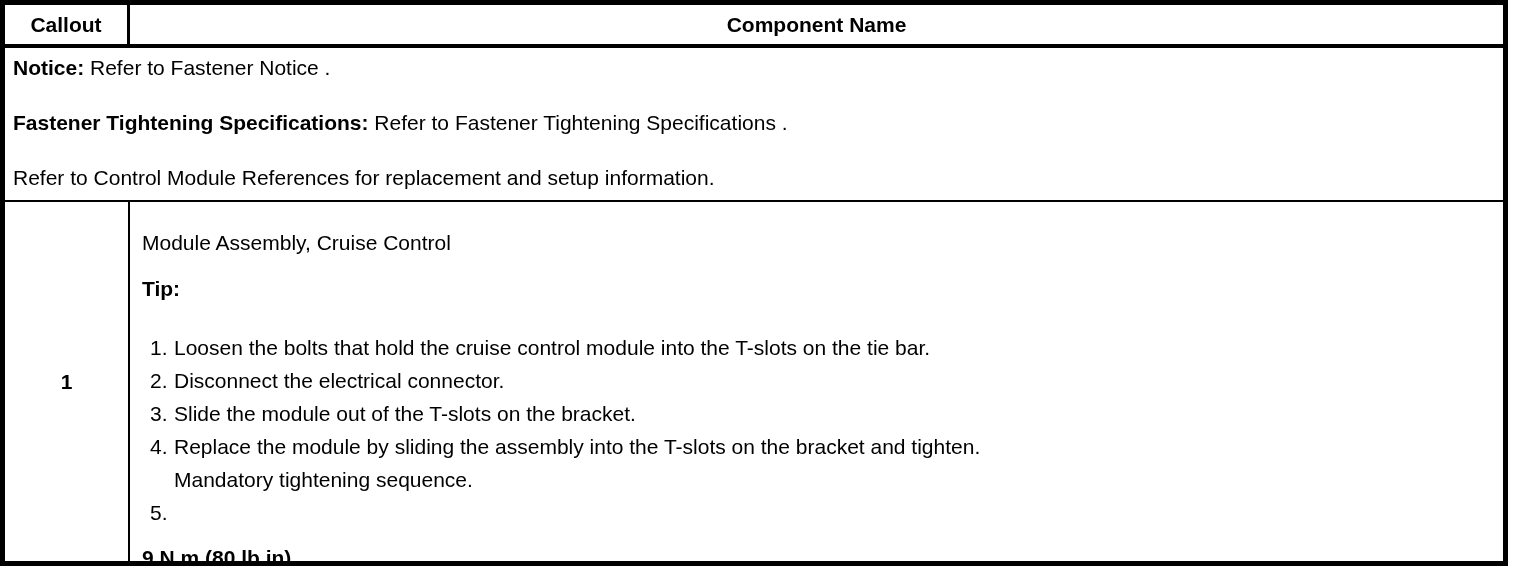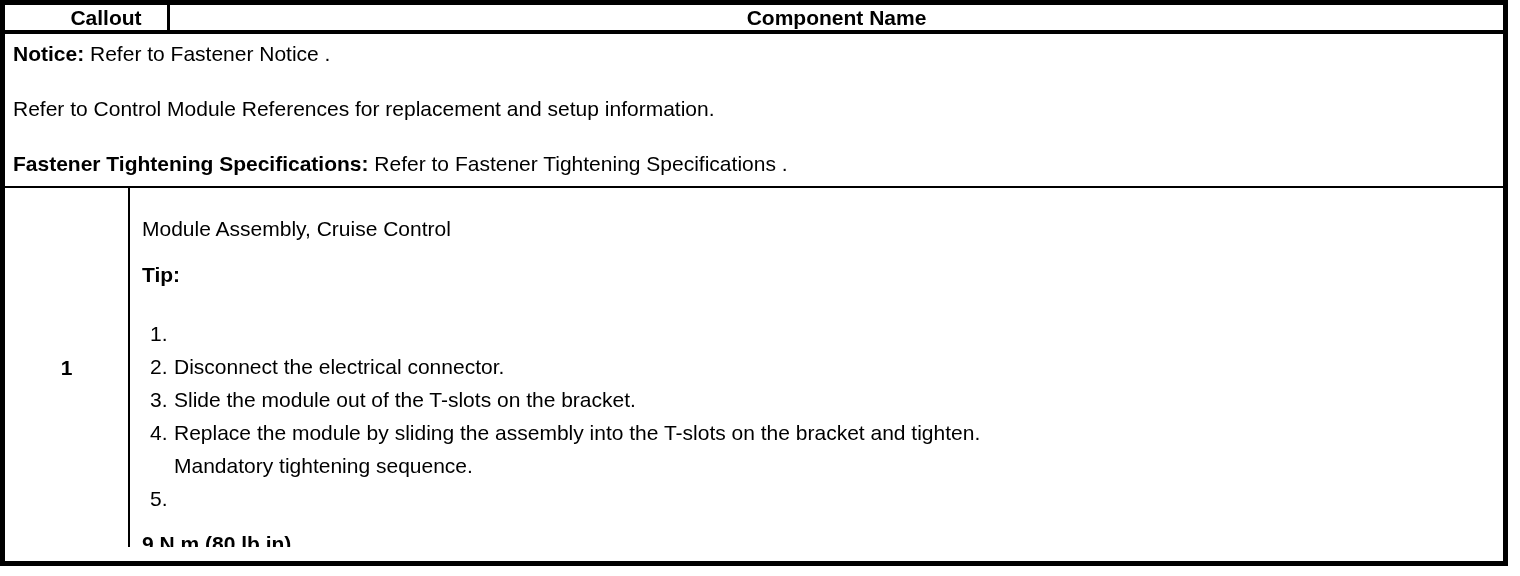--- a/index.html
+++ b/index.html
@@ -22,23 +22,22 @@
     left: 0;
     top: 0;
     width: 1508px;
     height: 566px;
     border: 5px solid #000000;
     background: #ffffff;
   }
   
   .header-row {
     display: flex;
-    height: 29px;
+    height: 43px;
     border-bottom: 4px solid #000000;
-    padding-left: 40px;
   }
   .callout-head {
     width: 125px;
     flex: 0 0 auto;
     border-right: 3px solid #000000;
     display: flex;
     align-items: center;
     justify-content: center;
     font-weight: bold;
     font-size: 21px;
@@ -124,32 +123,33 @@
 <div class="page">
   <div class="spec-table">
 
     <div class="header-row">
       <div class="callout-head">Callout</div>
       <div class="component-head">Component Name</div>
     </div>
 
     <div class="notice-row">
       <p class="notice-line"><span class="b">Notice:</span><span> Refer to Fastener Notice .</span></p>
+      <p class="notice-line"><span class="b">Fastener Tightening Specifications:</span><span> Refer to Fastener Tightening Specifications .</span></p>
       <p class="notice-line"><span>Refer to Control Module References for replacement and setup information.</span></p>
-      <p class="notice-line"><span class="b">Fastener Tightening Specifications:</span><span> Refer to Fastener Tightening Specifications .</span></p>
     </div>
 
     <div class="body-row">
       <div class="callout-cell">1</div>
       <div class="component-cell">
         <p class="component-name">Module Assembly, Cruise Control</p>
         <p class="tip-label">Tip:</p>
         <ol class="steps">
           <li class="step">
             <span class="step-num">1.</span>
+            <span class="step-text">Loosen the bolts that hold the cruise control module into the T-slots on the tie bar.</span>
           </li>
           <li class="step">
             <span class="step-num">2.</span>
             <span class="step-text">Disconnect the electrical connector.</span>
           </li>
           <li class="step">
             <span class="step-num">3.</span>
             <span class="step-text">Slide the module out of the T-slots on the bracket.</span>
           </li>
           <li class="step">

